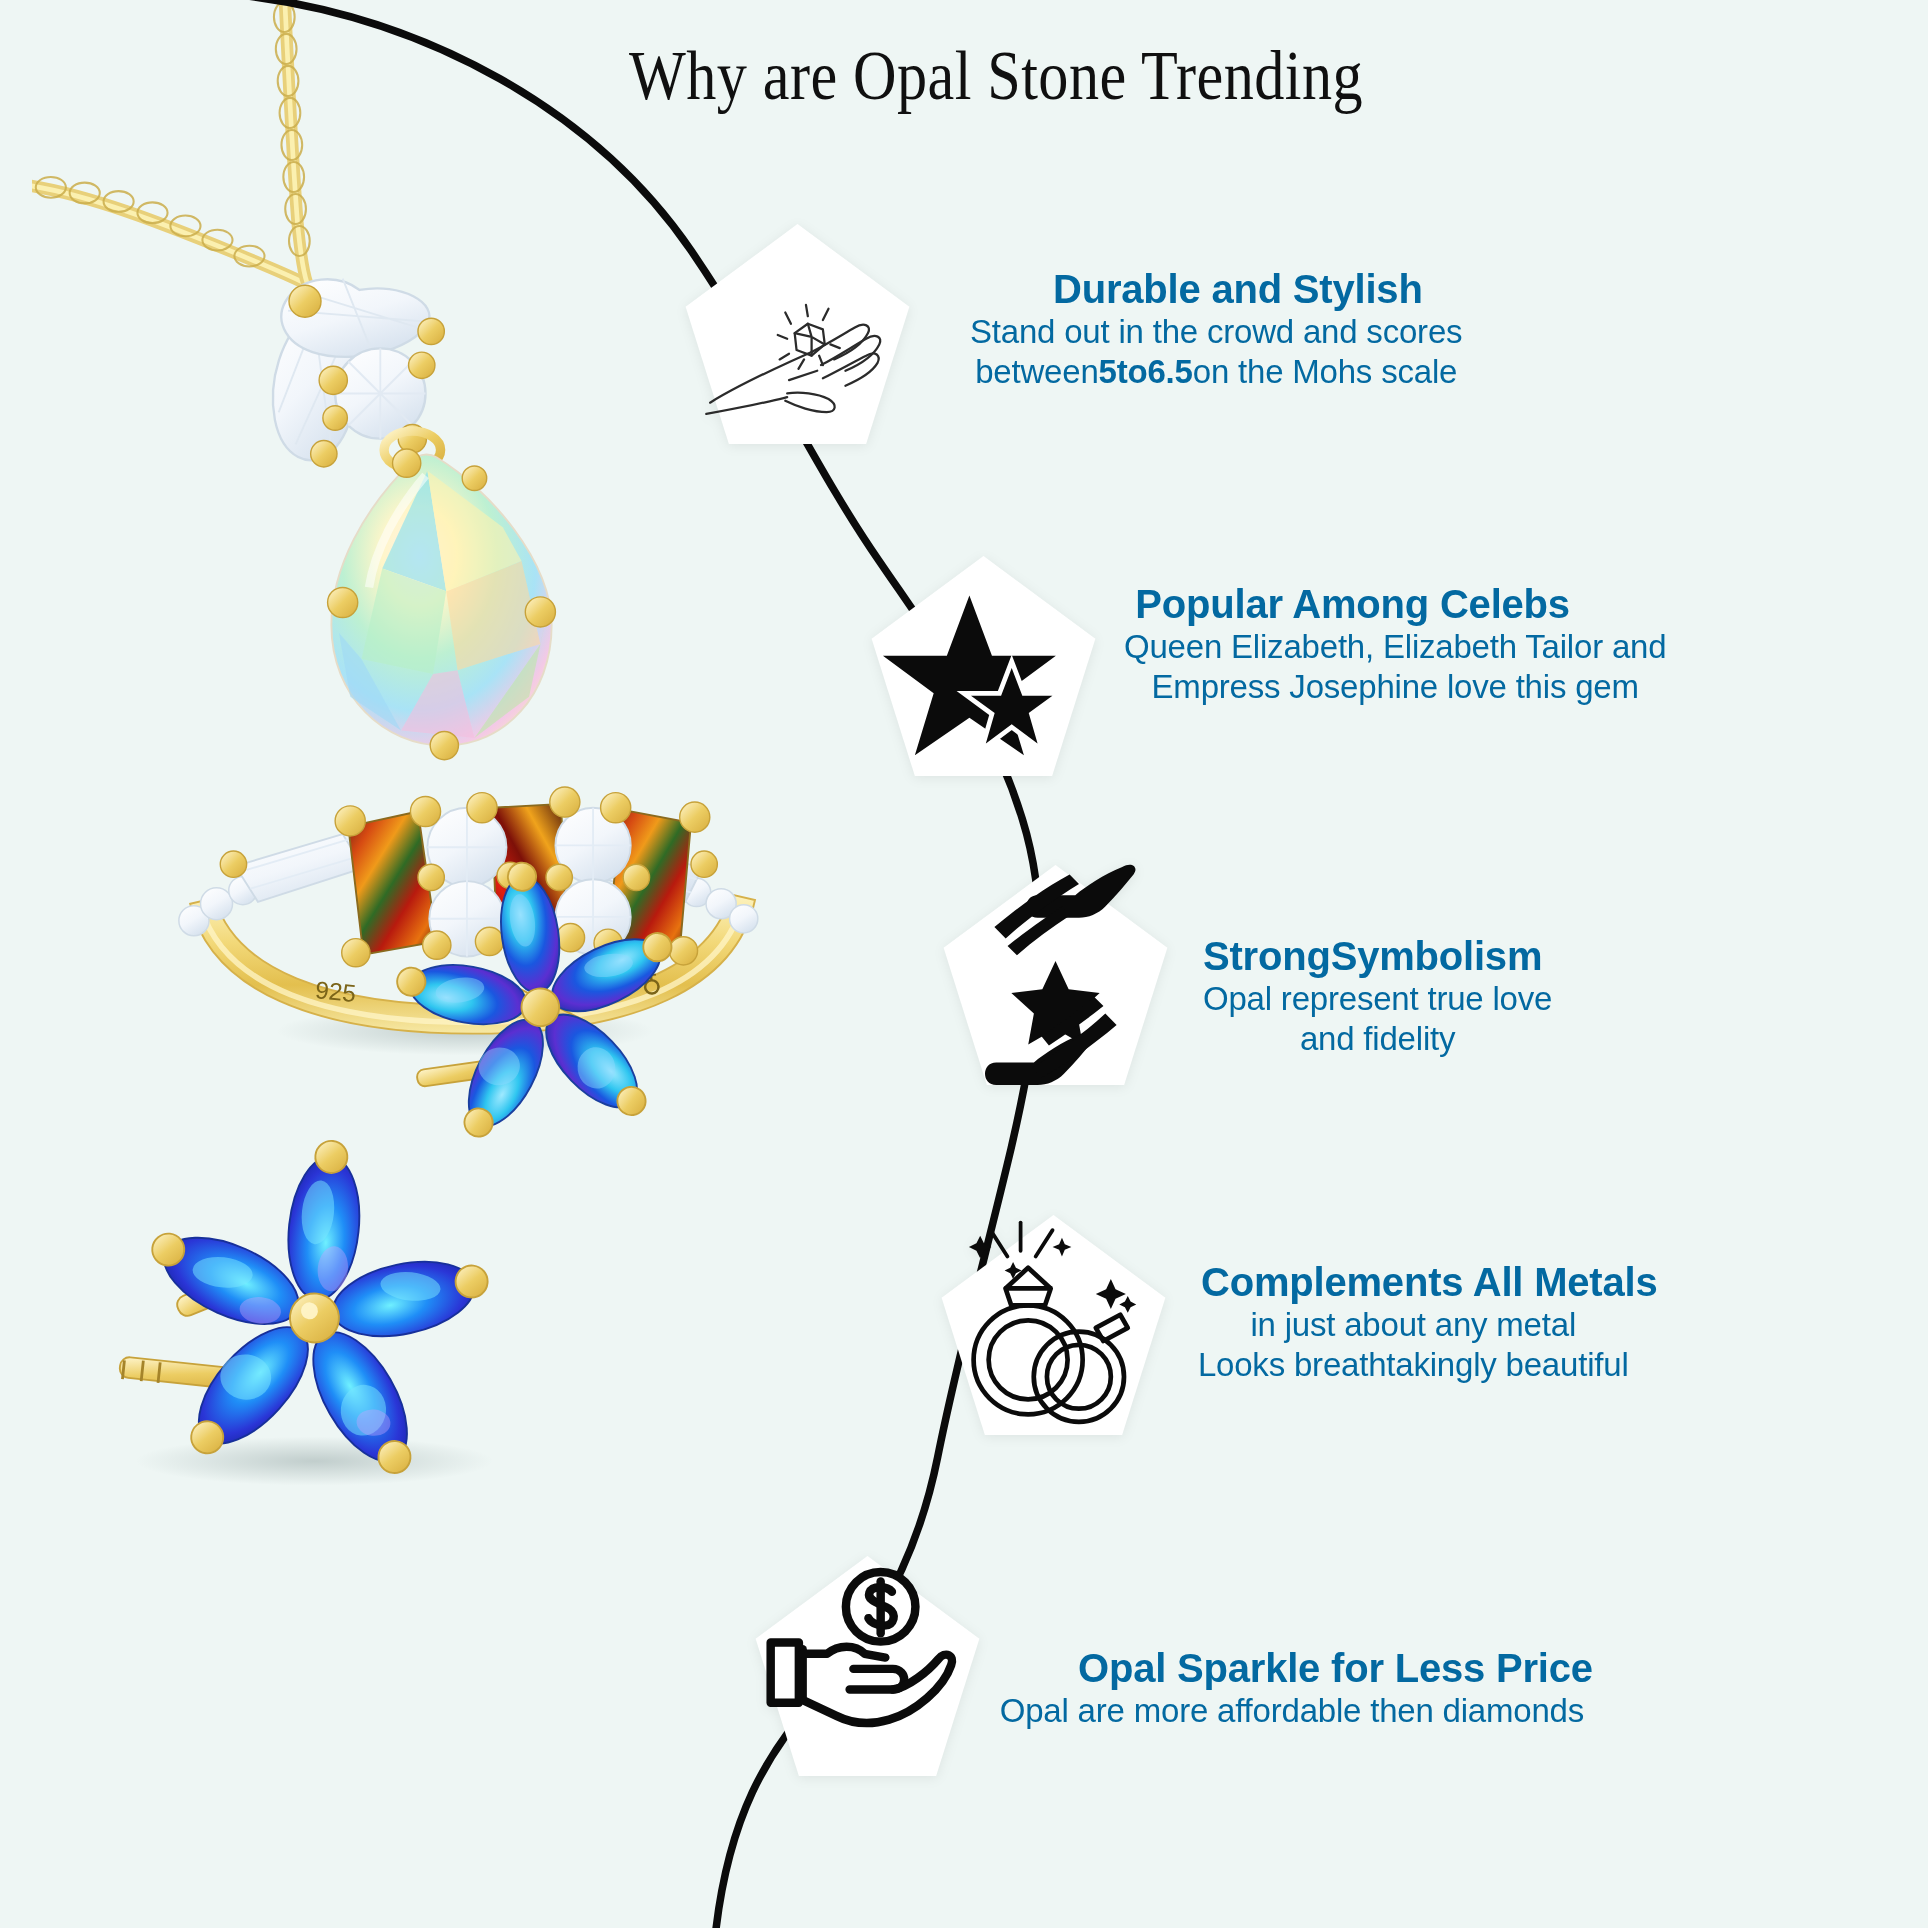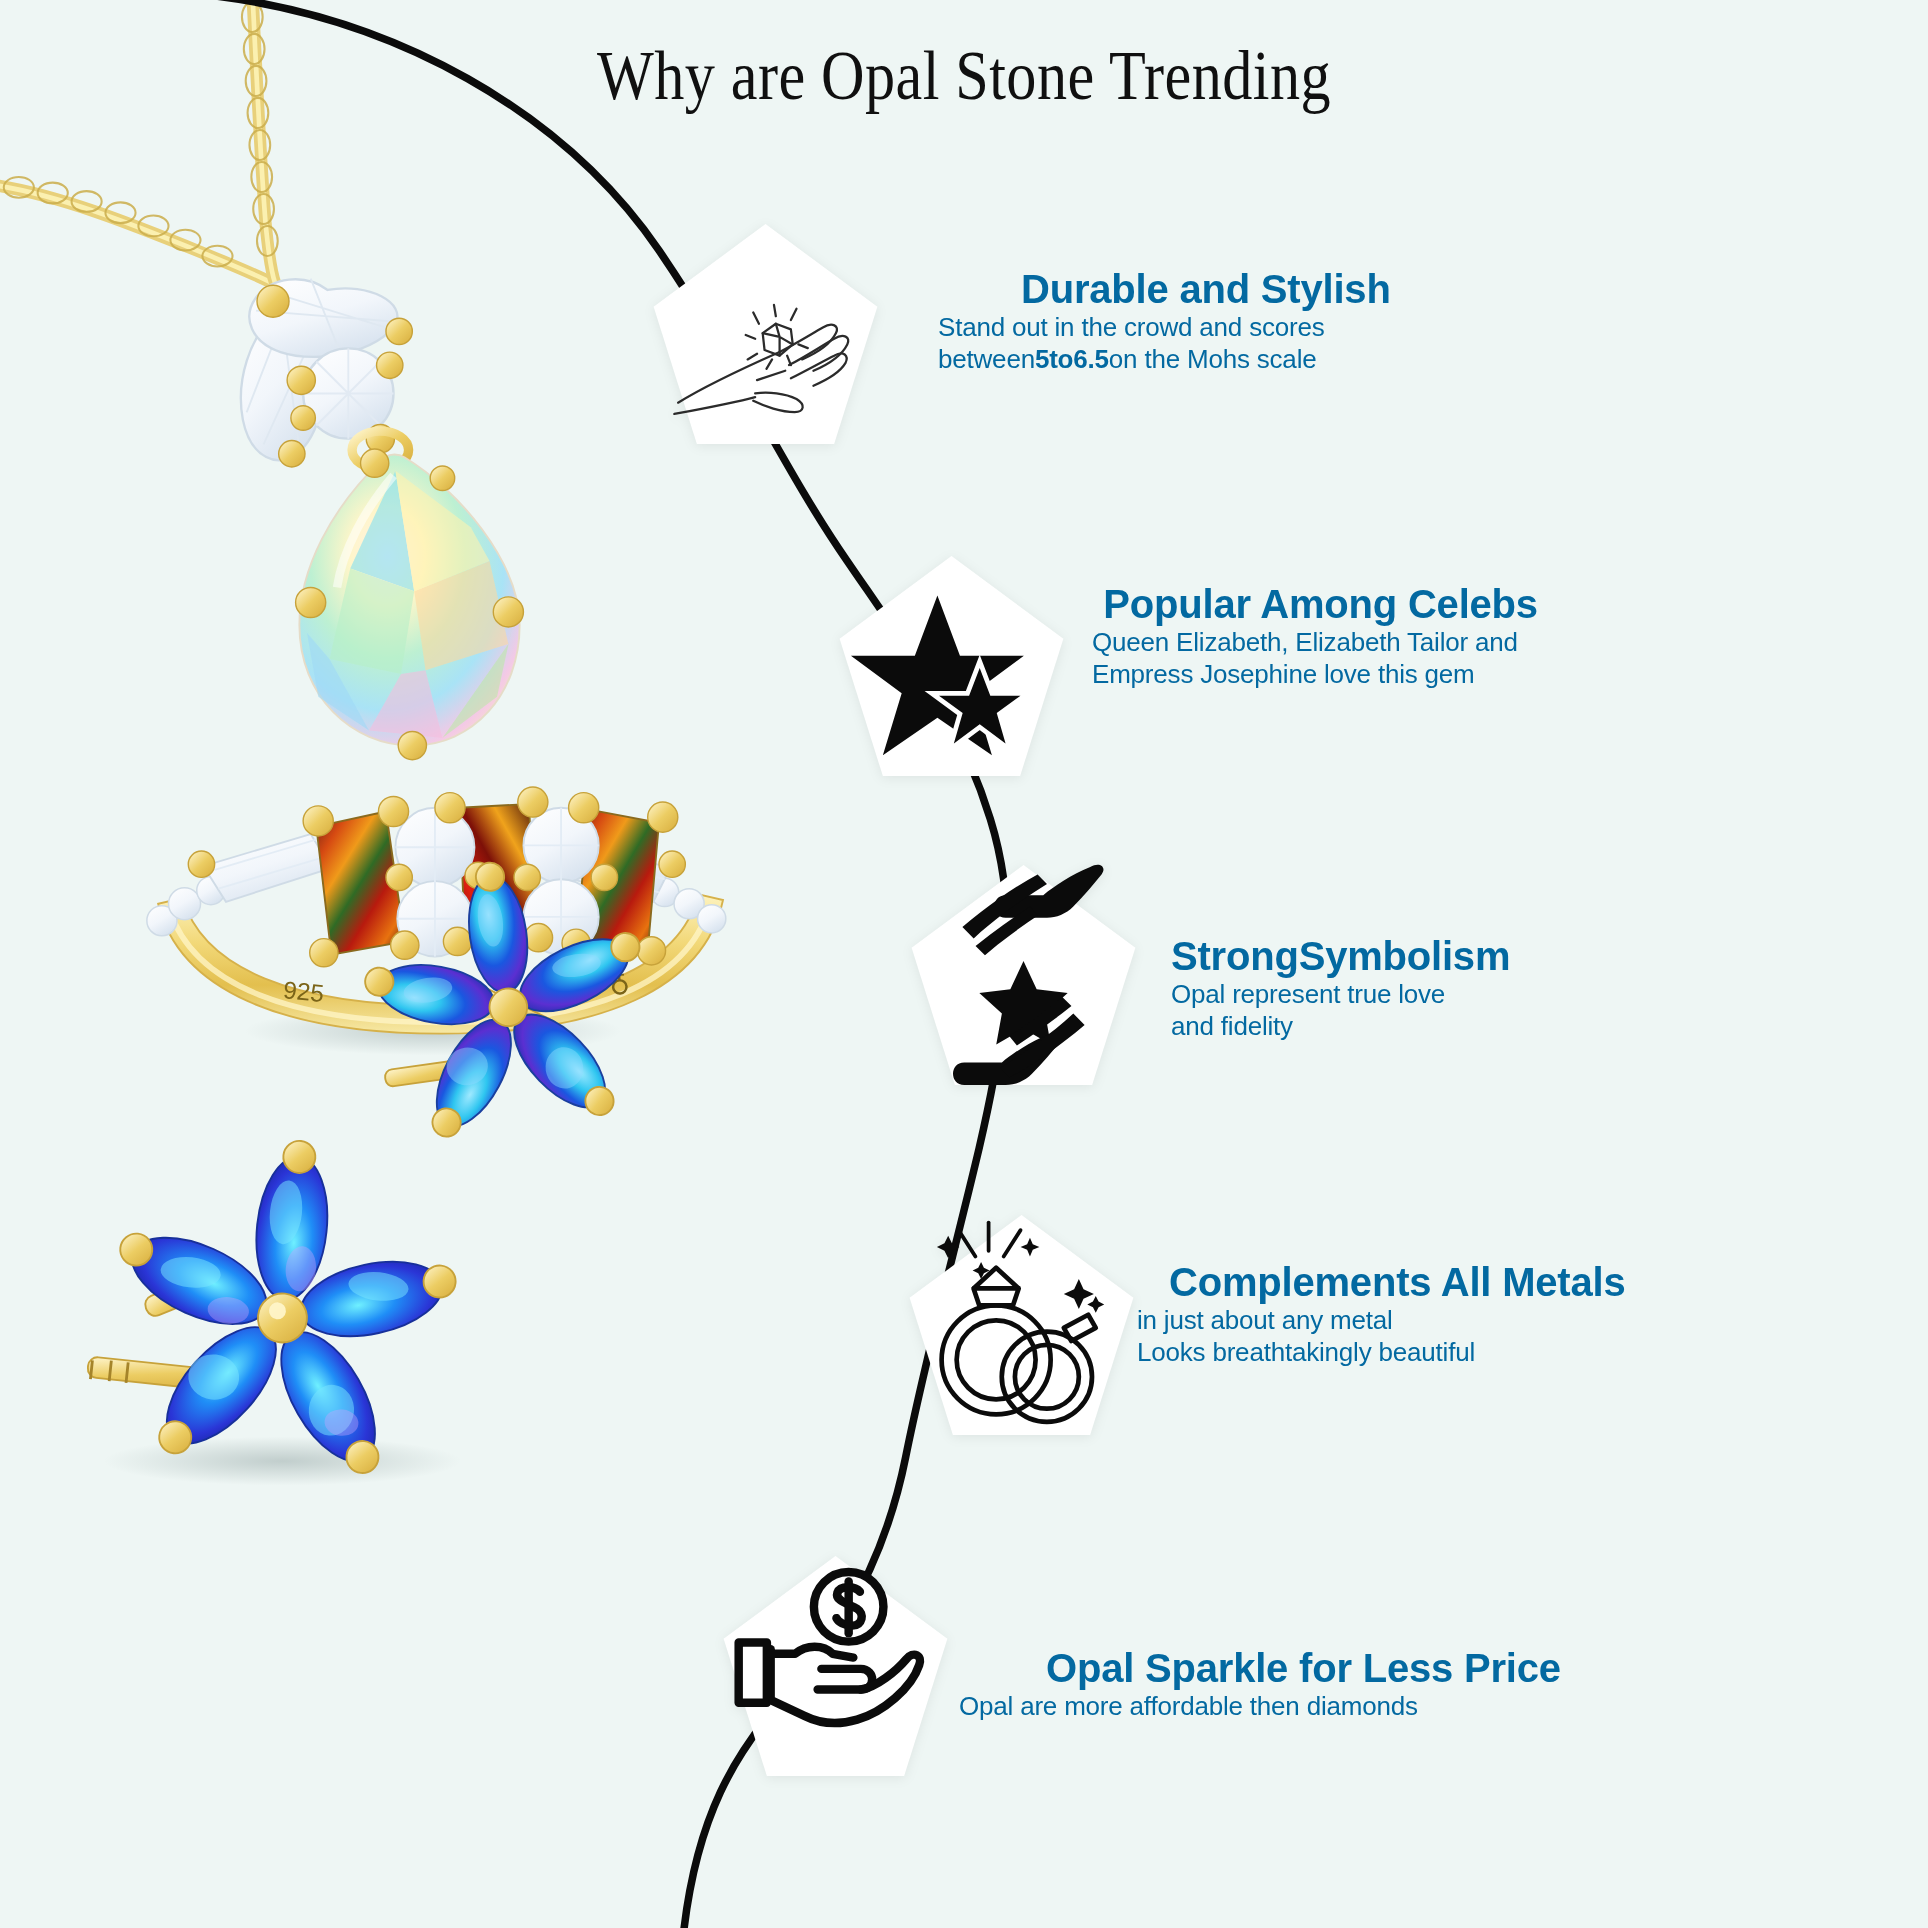--- a/index.html
+++ b/index.html
@@ -3,21 +3,21 @@
 <meta charset="utf-8">
 <style>
   * { margin:0; padding:0; box-sizing:border-box; }
   html,body { width:1928px; height:1928px; }
   body{
     background:#eef6f4;
     font-family:"Liberation Sans", sans-serif;
     position:relative;
     overflow:hidden;
   }
-  #stage{ position:absolute; inset:0; width:1524px; height:1928px; }
+  #stage{ position:absolute; inset:0; width:1524px; height:1928px;margin-left:32px; }
 
   
   .title{
     position:absolute;
     left:0; top:36px; width:1928px;
     text-align:center;
     font-family:"Liberation Serif", serif;
     font-size:70px;
     font-weight:400;
     color:#101010;
@@ -44,24 +44,25 @@
 
   .txt{ position:absolute; color:#0369a1; }
   .txt .head{
     font-weight:bold;
     font-size:40px;
     line-height:1.12;
     letter-spacing:-0.2px;
     white-space:nowrap;
   }
   .txt .body{
-    font-size:26px;
+    font-size:33px;
     line-height:1.22;
     letter-spacing:-0.2px;
     white-space:nowrap;
+    text-align:center;
   }
   .txt .body b{ font-weight:bold; }
 
   
   #item-1 .badge{ left:648px; top:218px; }
   #item-1 .txt  { left:938px; top:267px; }
   #item-1 .txt .head{ margin-left:83px; }
 
   #item-2 .badge{ left:834px; top:550px; }
   #item-2 .txt  { left:1092px; top:582px; }

